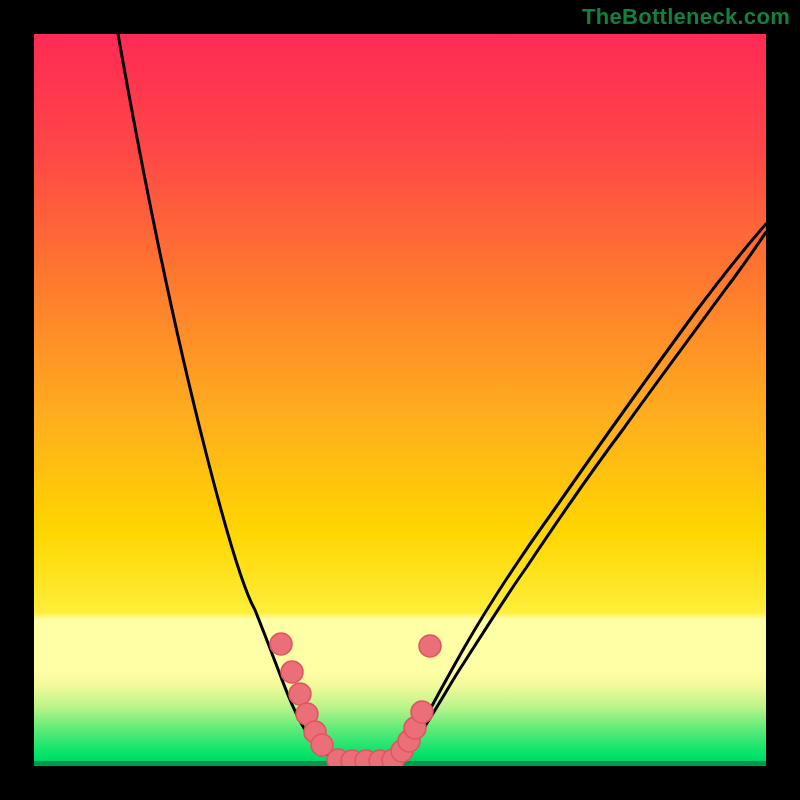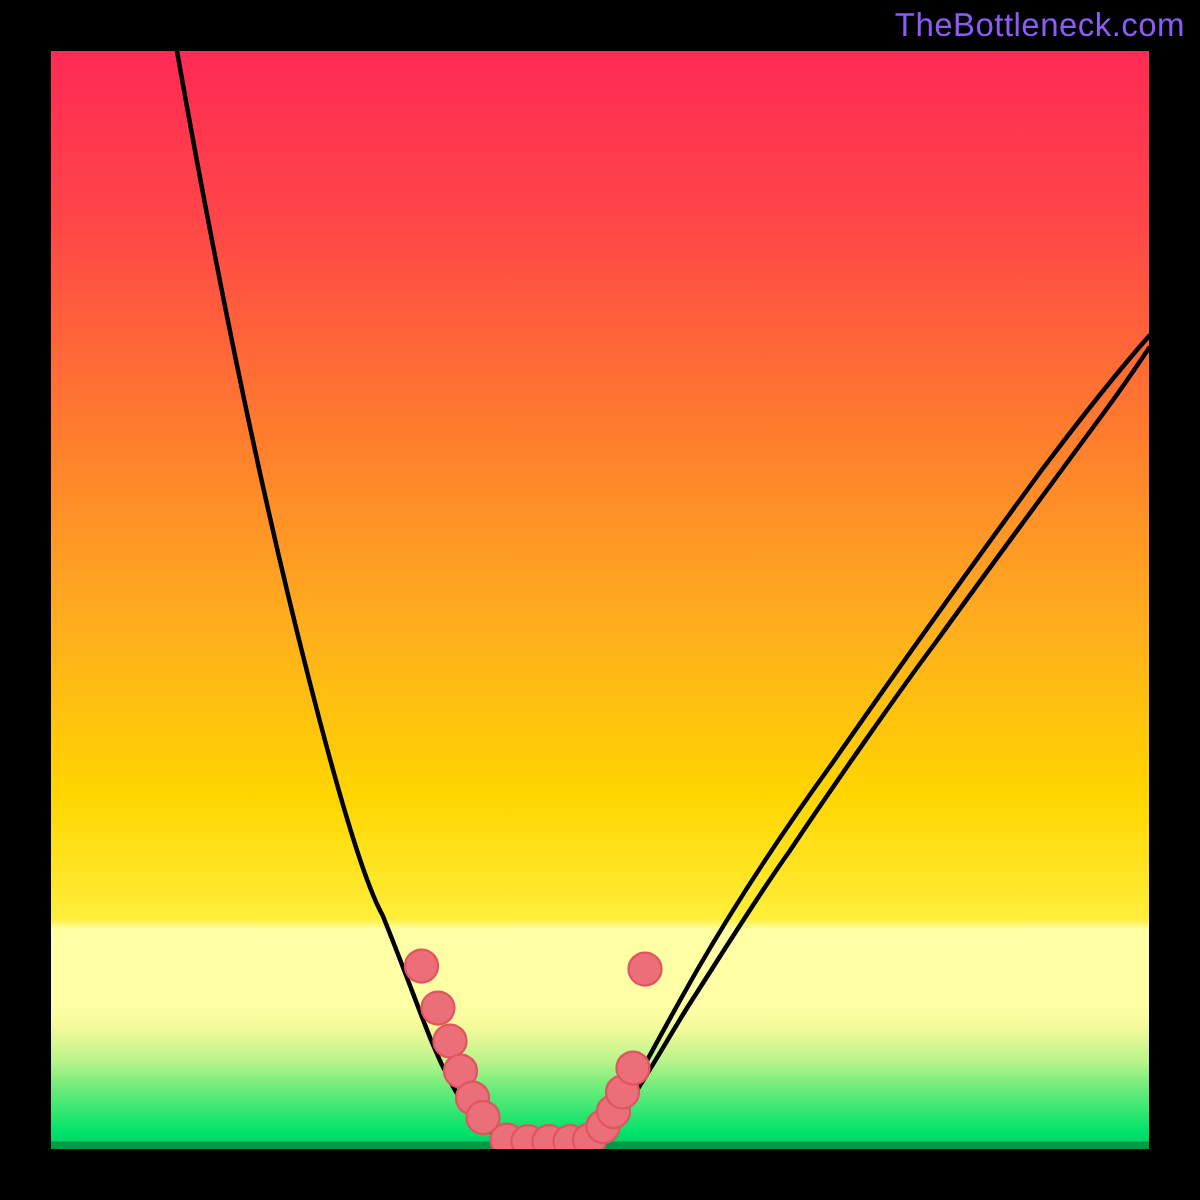--- a/index.html
+++ b/index.html
@@ -16,23 +16,23 @@
     top: 0;
     left: 0;
     width: 800px;
     height: 800px;
     background: #000;
   }
   .watermark {
     position: absolute;
     top: 4px;
     right: 10px;
-    color: #8b5cf6;
+    color: #15803d;
     font-size: 22px;
-    font-weight: 400;
+    font-weight: 700;
     letter-spacing: 0.3px;
     z-index: 50;
   }
   .plot-wrap {
     position: absolute;
     top: 34px;
     left: 34px;
     width: 732px;
     height: 732px;
     overflow: hidden;

